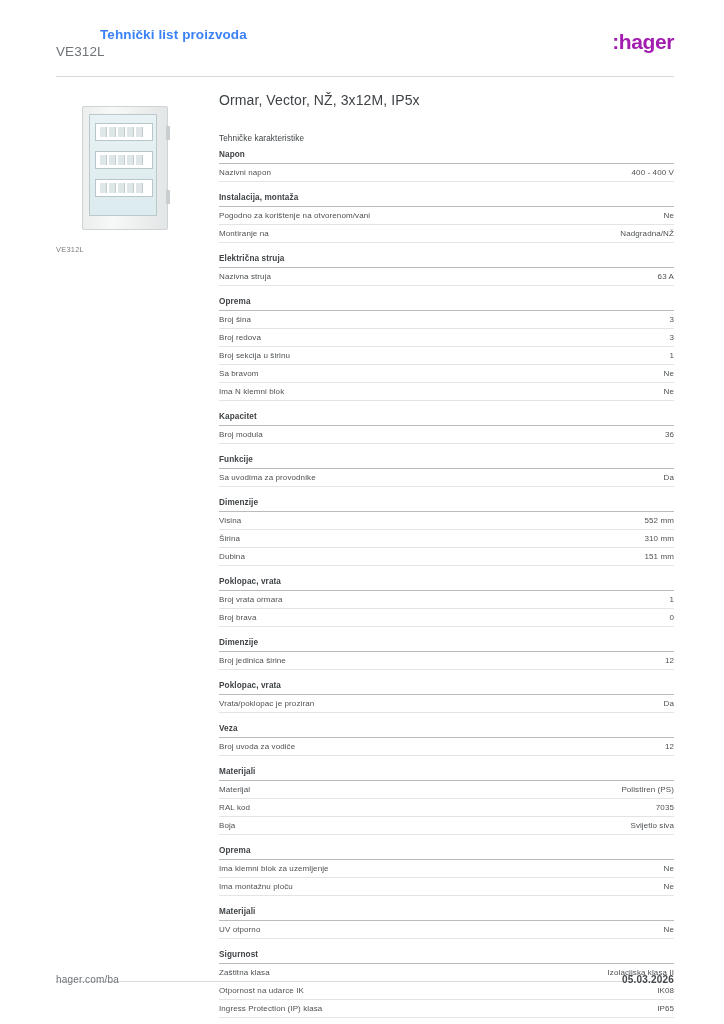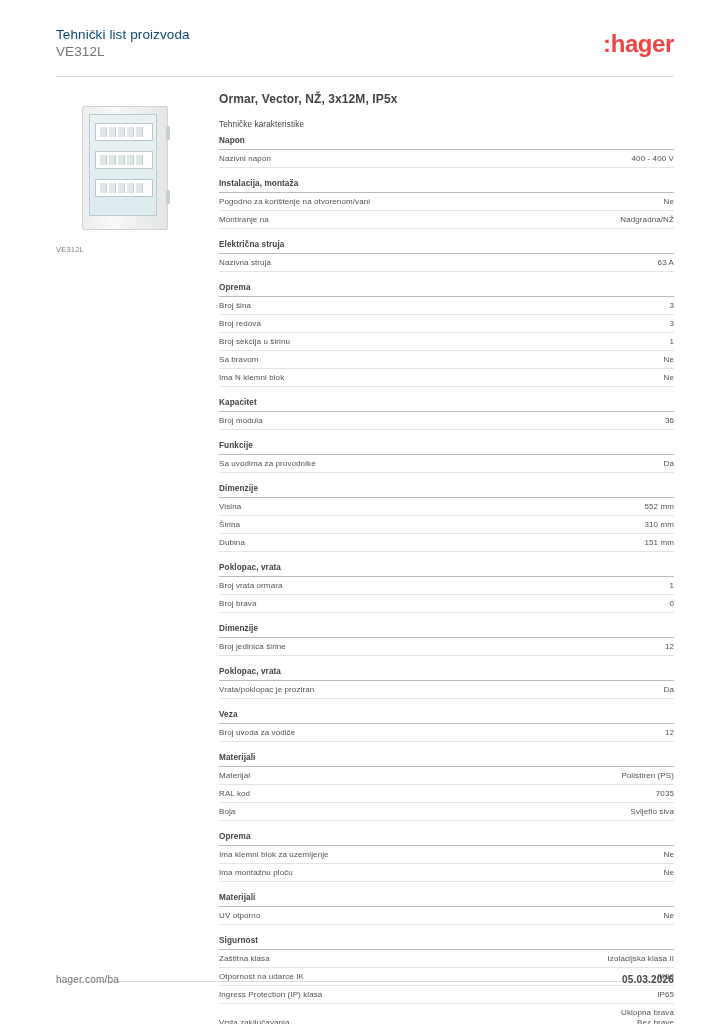--- a/index.html
+++ b/index.html
@@ -25,39 +25,40 @@
   
   .header {
     position: absolute;
     left: 56px;
     top: 26px;
     right: 50px;
     height: 46px;
   }
   .doc-title {
     font-size: 13.5px;
-    font-weight: normal;
-    color: #0c4a6e;
+    font-weight: bold;
+    color: #3b82f6;
     letter-spacing: 0.1px;
     line-height: 17px;
+    margin-left: 44px;
   }
   .doc-subtitle {
     font-size: 13.5px;
     font-weight: normal;
     color: #6f7479;
     line-height: 17px;
     letter-spacing: 0.1px;
   }
   .logo {
     position: absolute;
     right: 0;
     top: 4px;
-    font-size: 24px;
+    font-size: 21px;
     font-weight: bold;
-    color: #ef4444;
+    color: #a21caf;
     letter-spacing: -0.4px;
   }
   .header-rule {
     position: absolute;
     left: 56px;
     right: 50px;
     top: 76px;
     height: 1px;
     background: #d9dadb;
   }
@@ -131,25 +132,25 @@
   }
 
   
   .content {
     position: absolute;
     left: 219px;
     top: 92px;
     width: 455px;
   }
   .prod-desc {
-    font-size: 12px;
-    font-weight: bold;
+    font-size: 14px;
+    font-weight: normal;
     color: #3f4346;
     letter-spacing: 0.1px;
-    margin-bottom: 14px;
+    margin-bottom: 26px;
   }
   .section-heading {
     font-size: 8.2px;
     font-weight: normal;
     color: #3f4346;
     letter-spacing: 0.1px;
     margin: 0 0 7px 0;
   }
   .group {
     margin-bottom: 11px;

